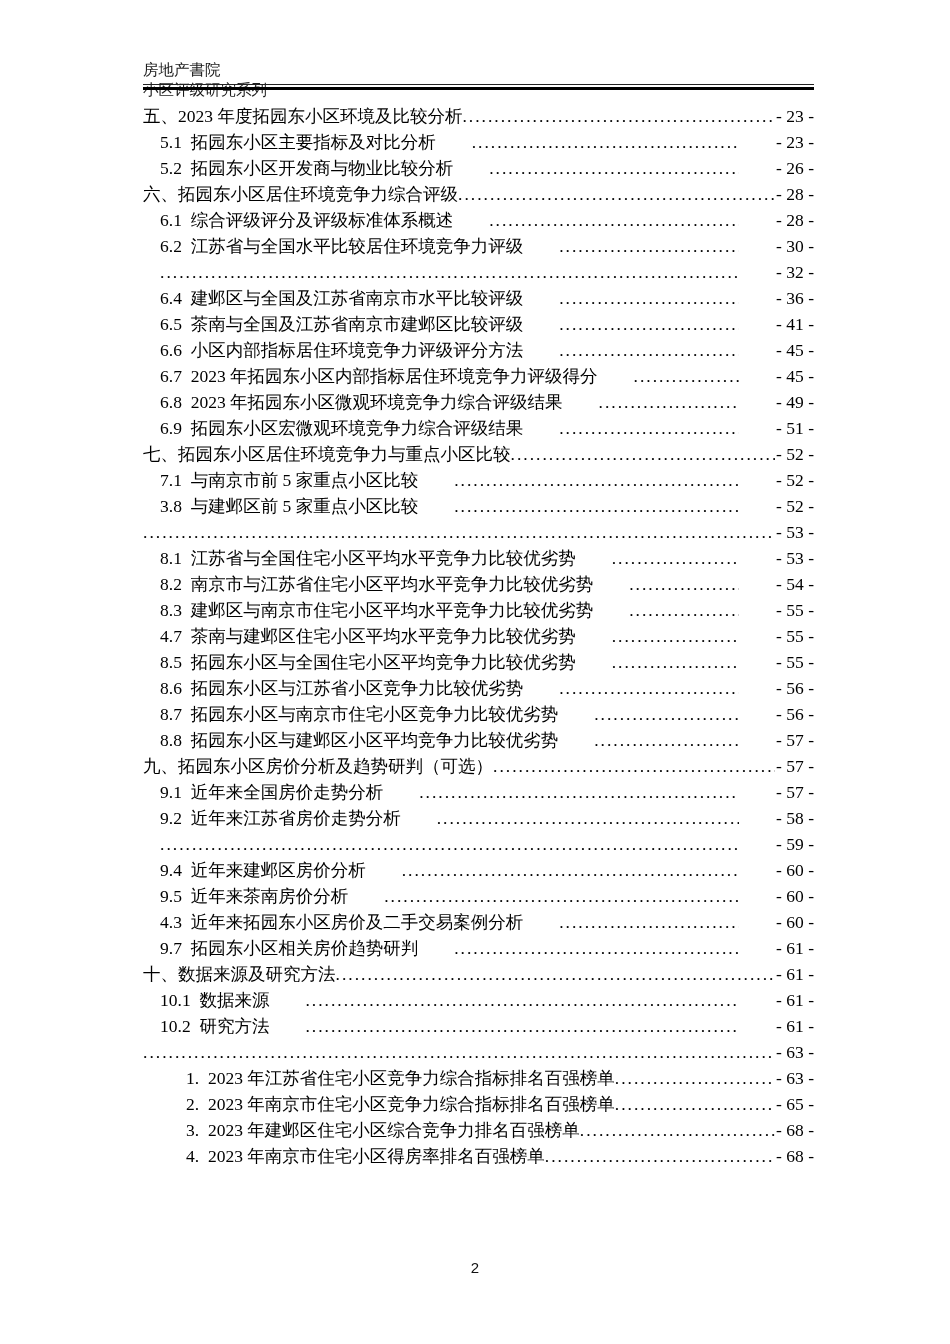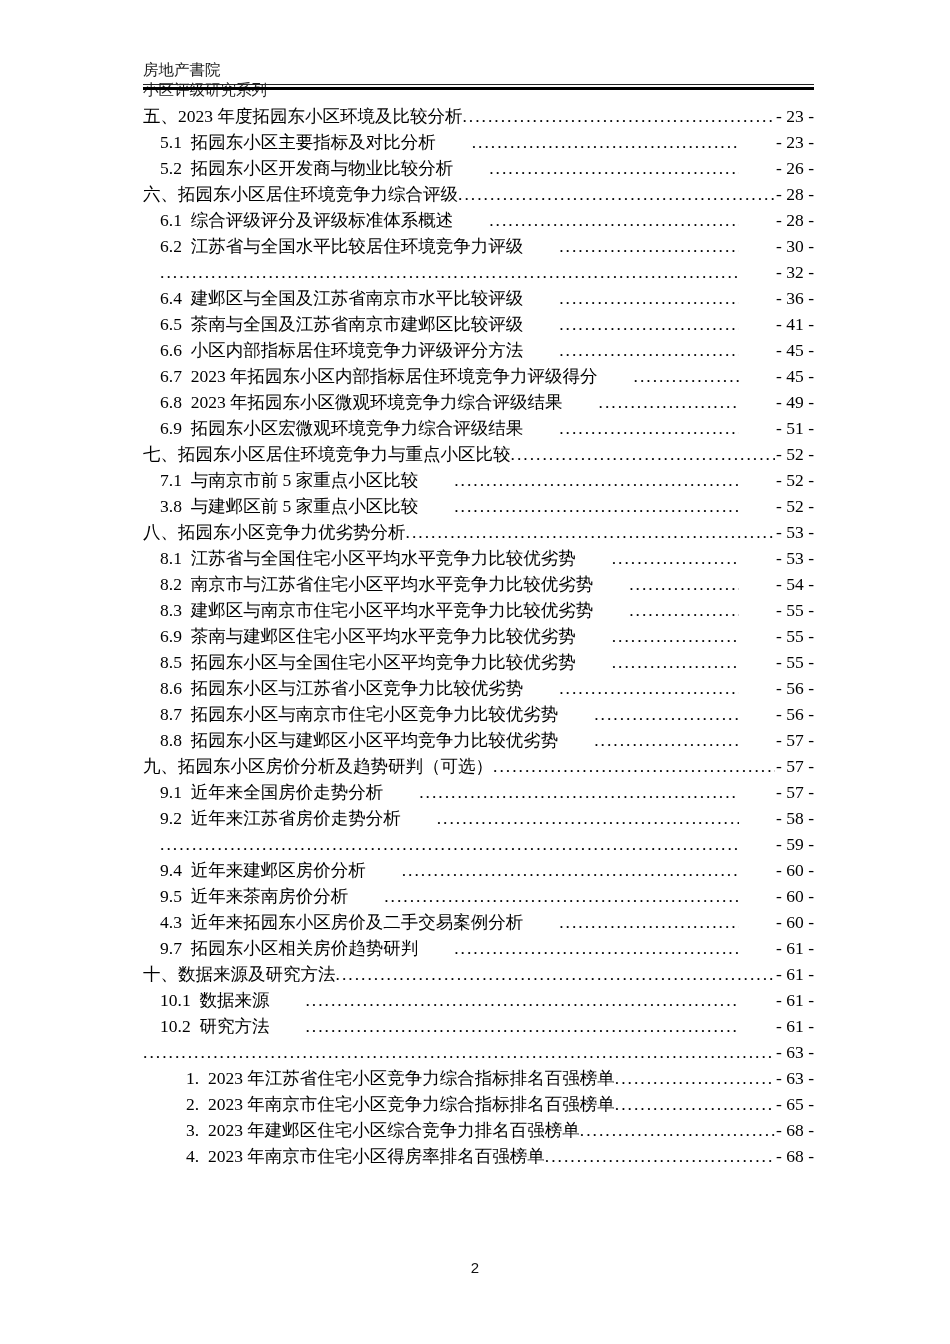--- a/index.html
+++ b/index.html
@@ -174,41 +174,40 @@
       <span class="toc-label">7.1  与南京市前 5 家重点小区比较</span>
       <span class="toc-leader"></span>
       <span class="toc-page">- 52 -</span>
     </div>
       <div class="toc-row indent-1">
       <span class="toc-label">3.8  与建邺区前 5 家重点小区比较</span>
       <span class="toc-leader"></span>
       <span class="toc-page">- 52 -</span>
     </div>
       <div class="toc-row indent-0">
-      <span class="toc-label">八、拓园东小区竞争力优劣势分析</span>
       <span class="toc-leader"></span>
       <span class="toc-page">- 53 -</span>
     </div>
       <div class="toc-row indent-1">
       <span class="toc-label">8.1  江苏省与全国住宅小区平均水平竞争力比较优劣势</span>
       <span class="toc-leader"></span>
       <span class="toc-page">- 53 -</span>
     </div>
       <div class="toc-row indent-1">
       <span class="toc-label">8.2  南京市与江苏省住宅小区平均水平竞争力比较优劣势</span>
       <span class="toc-leader"></span>
       <span class="toc-page">- 54 -</span>
     </div>
       <div class="toc-row indent-1">
       <span class="toc-label">8.3  建邺区与南京市住宅小区平均水平竞争力比较优劣势</span>
       <span class="toc-leader"></span>
       <span class="toc-page">- 55 -</span>
     </div>
       <div class="toc-row indent-1">
-      <span class="toc-label">6.9  茶南与建邺区住宅小区平均水平竞争力比较优劣势</span>
+      <span class="toc-label">4.7  茶南与建邺区住宅小区平均水平竞争力比较优劣势</span>
       <span class="toc-leader"></span>
       <span class="toc-page">- 55 -</span>
     </div>
       <div class="toc-row indent-1">
       <span class="toc-label">8.5  拓园东小区与全国住宅小区平均竞争力比较优劣势</span>
       <span class="toc-leader"></span>
       <span class="toc-page">- 55 -</span>
     </div>
       <div class="toc-row indent-1">
       <span class="toc-label">8.6  拓园东小区与江苏省小区竞争力比较优劣势</span>

